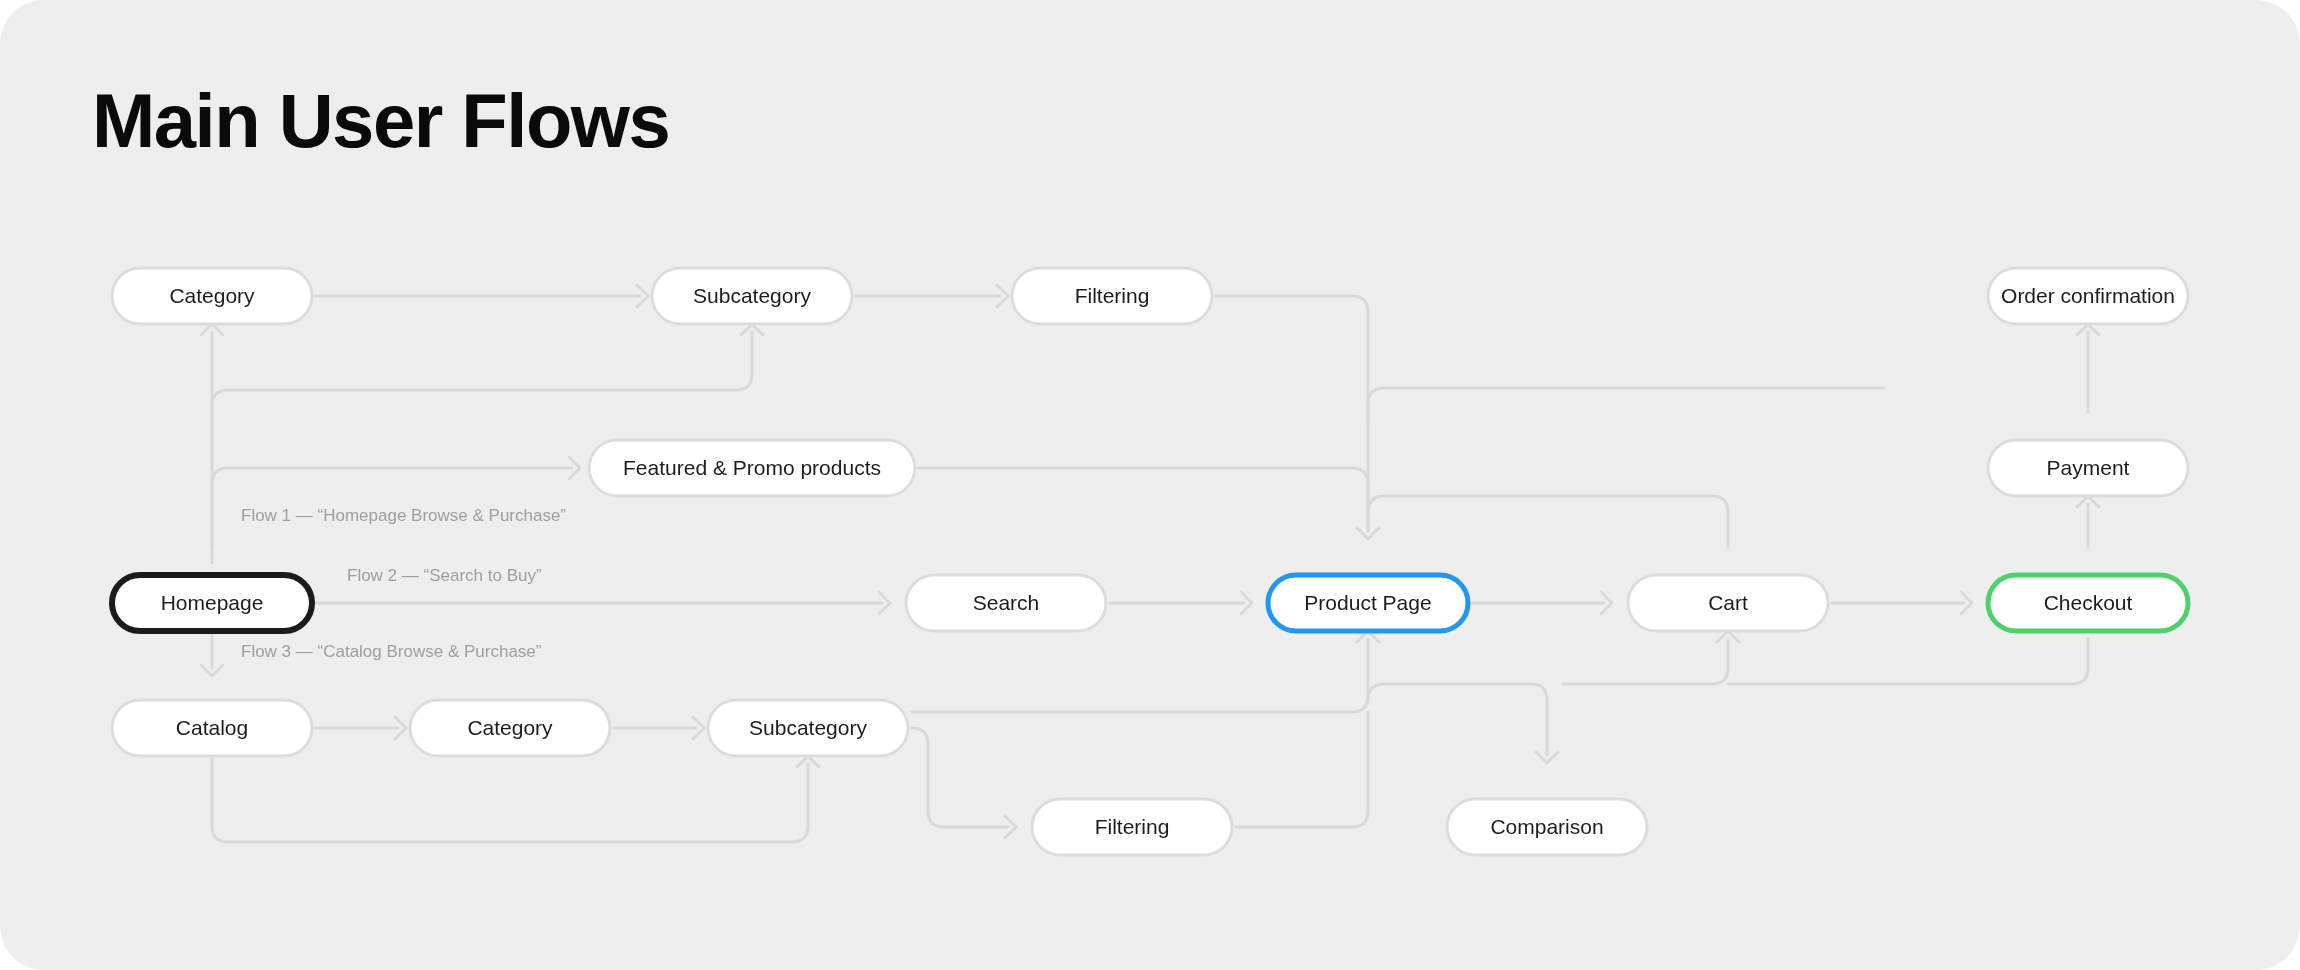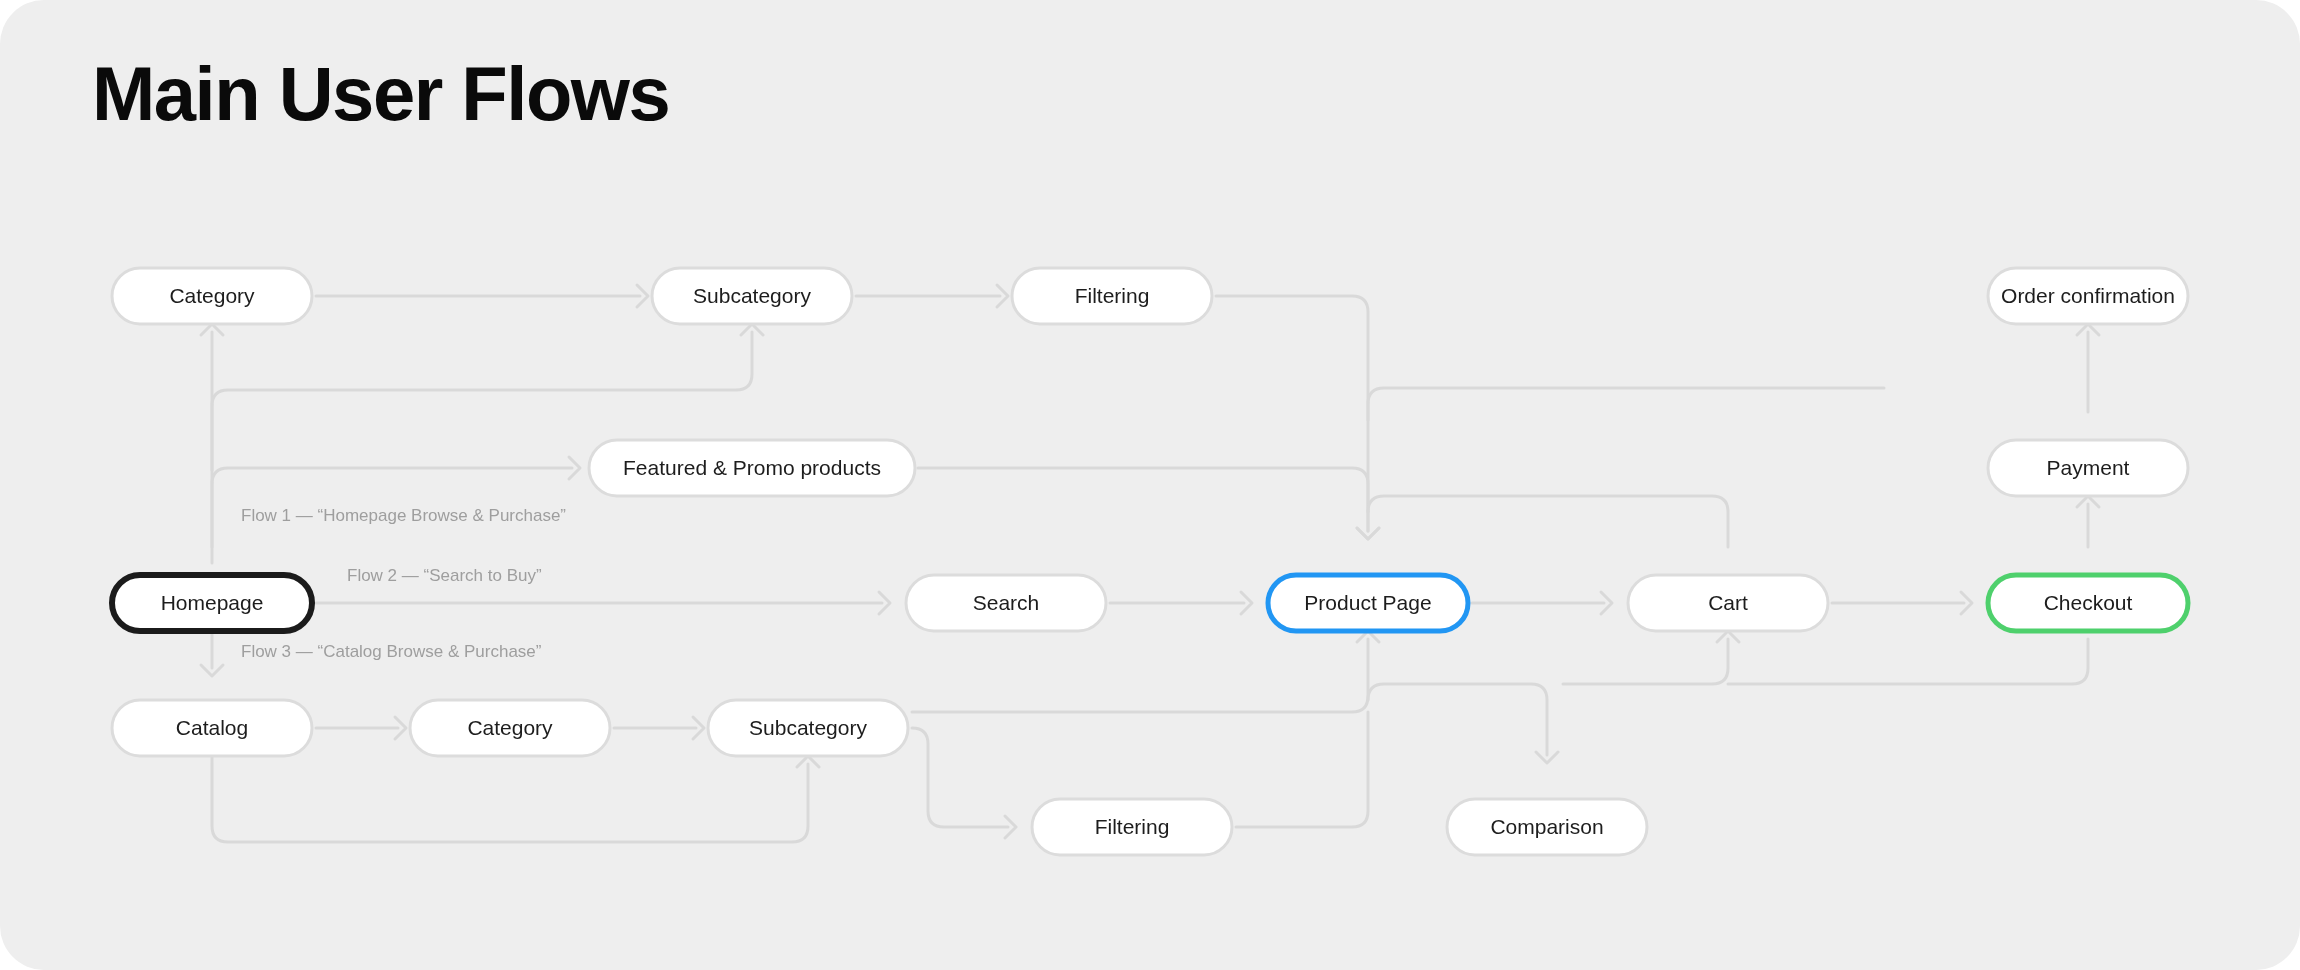--- a/index.html
+++ b/index.html
@@ -16,21 +16,21 @@
     position: relative;
     width: 2300px;
     height: 970px;
     background: #eeeeee;
     border-radius: 44px;
     overflow: hidden;
   }
   #page-title {
     position: absolute;
     left: 92px;
-    top: 56px;
+    top: 83px;
     font-size: 76px;
     font-weight: 700;
     letter-spacing: -1.5px;
     color: #0a0a0a;
     line-height: 1;
     white-space: nowrap;
   }
   svg#flow {
     position: absolute;
     left: 0;

